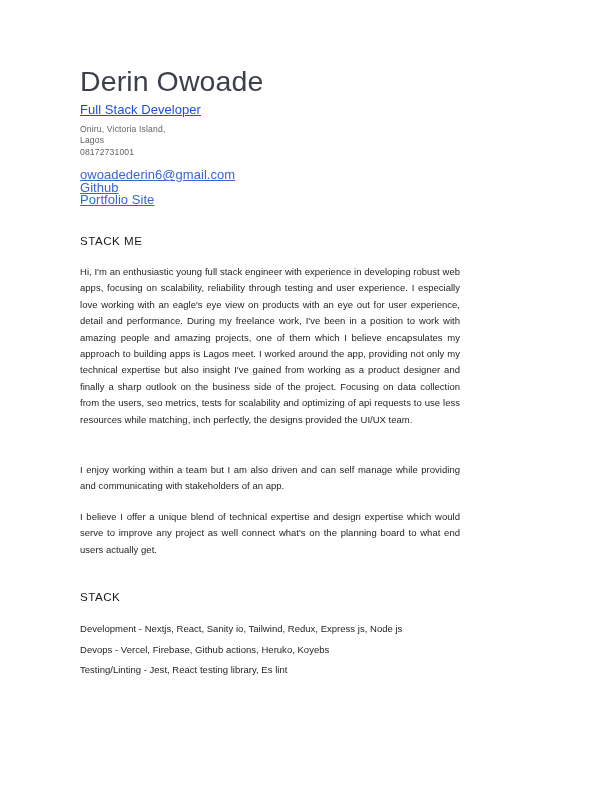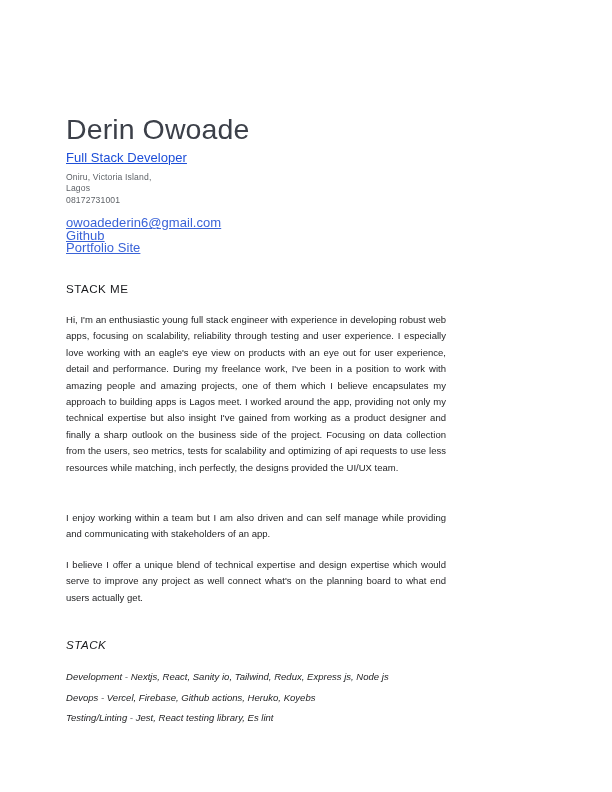--- a/index.html
+++ b/index.html
@@ -19,24 +19,23 @@
   .page {
     position: relative;
     width: 612px;
     height: 792px;
     background: #ffffff;
     box-sizing: border-box;
   }
 
   .content {
     position: absolute;
-    left: 66px;
+    left: 80px;
     top: 64px;
     width: 380px;
-    margin-top: 48px;
   }
 
   
   .name {
     font-size: 28.5px;
     font-weight: 400;
     color: #3c4049;
     letter-spacing: 0.1px;
     line-height: 34px;
     margin: 0 0 2px 0;
@@ -97,21 +96,21 @@
     color: #1d1e20;
     text-align: justify;
     margin: 0;
     letter-spacing: 0.02px;
   }
 
   .para + .para { margin-top: 14px; }
 
   .para-gap-large { margin-top: 34px !important; }
 
-  #stack-section { margin-top: 31px; font-style: italic; }
+  #stack-section { margin-top: 31px; }
 
   .stack-body { margin-top: 15px; }
 
   .stack-line {
     font-size: 9.5px;
     line-height: 20.5px;
     color: #1d1e20;
     text-align: left;
     letter-spacing: 0.02px;
     white-space: nowrap;

